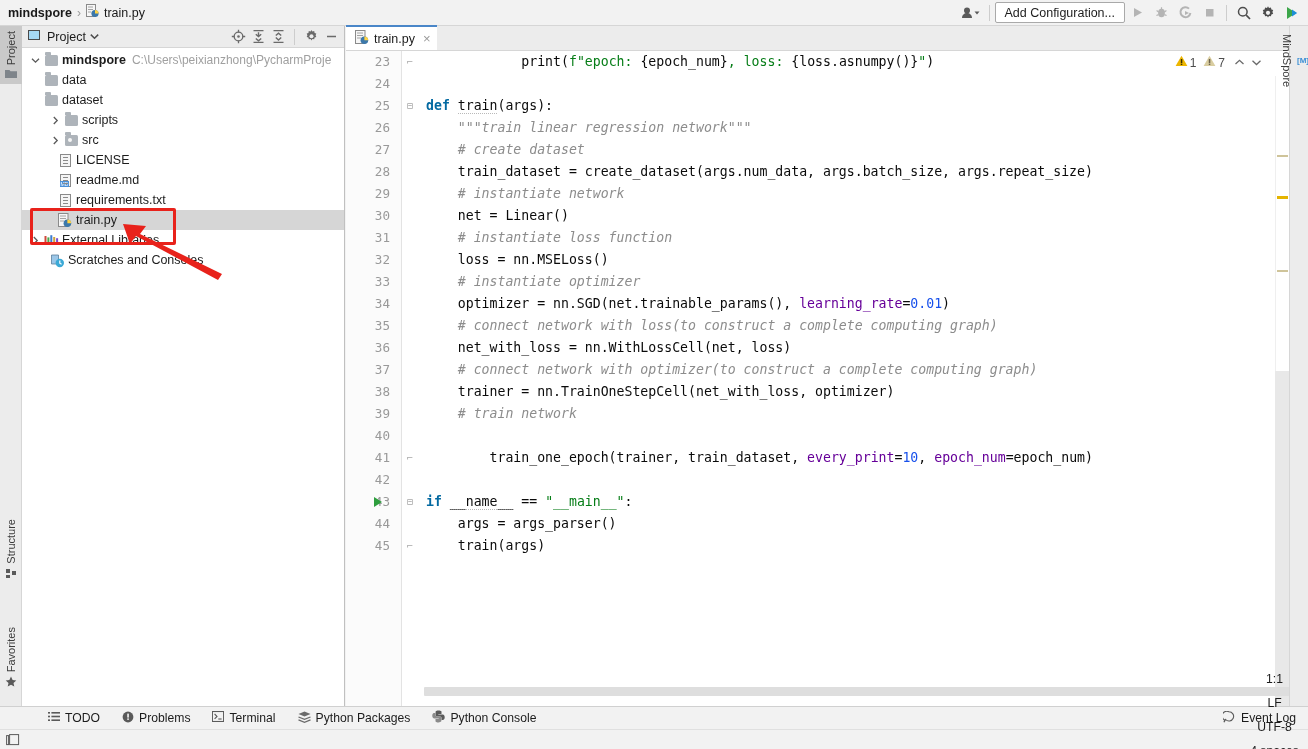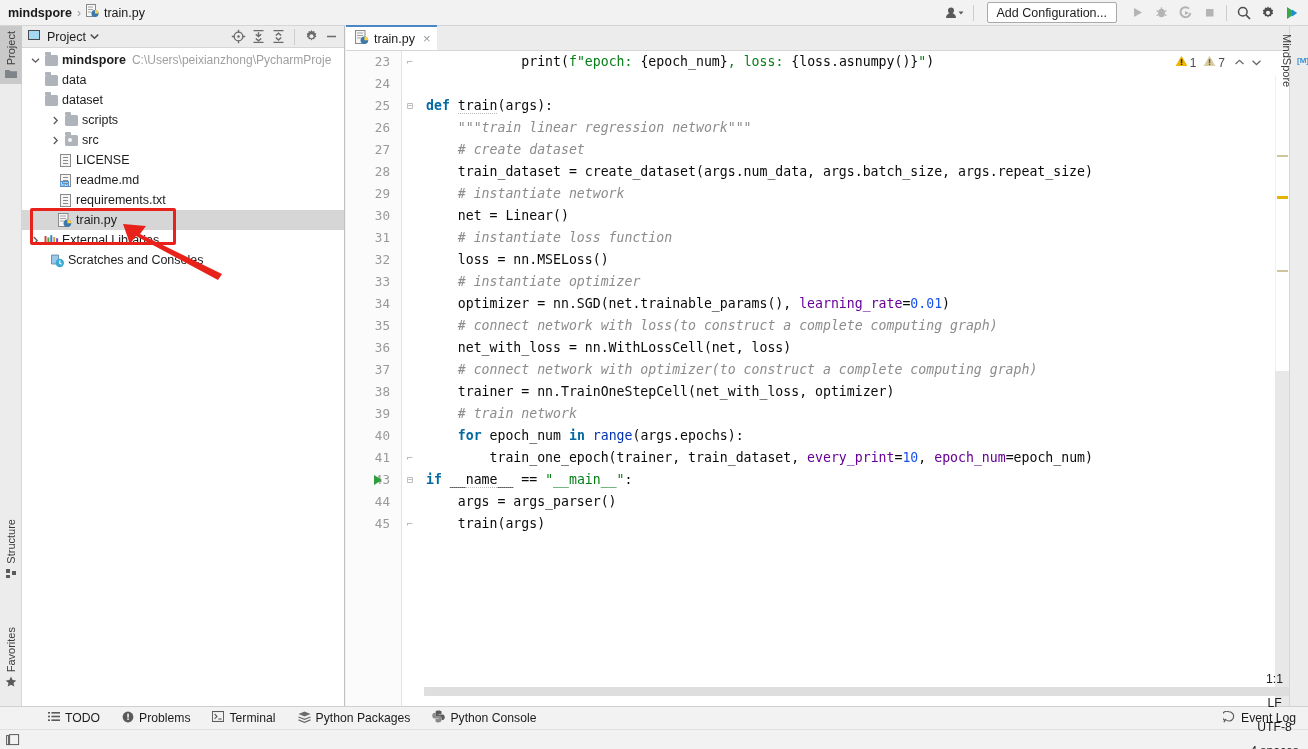--- a/index.html
+++ b/index.html
@@ -27,21 +27,21 @@
     margin-left: auto; display: flex; align-items: center; gap: 0; padding-right: 4px;
   }
   .tb-btn {
     display: flex; align-items: center; justify-content: center;
     height: 22px; min-width: 24px; padding: 0 3px;
   }
   .vsep { width: 1px; height: 16px; background: #cdcdcd; margin: 0 5px; }
   .addconfig {
     border: 1px solid #a9a9a9; background: #fff; border-radius: 2px;
     height: 21px; padding: 0 9px; display: flex; align-items: center;
-    font-size: 12.5px; color: #1c1c1c; margin: 0 8px;
+    font-size: 12.5px; color: #1c1c1c; margin: 0 0;
   }
   .icon-dark { fill: #5a5a5a; }
 
   
   .leftstrip {
     position: absolute; left: 0; top: 26px; width: 22px; height: 680px;
     background: #ececec; border-right: 1px solid #d6d6d6;
   }
   .strip-tab {
     position: absolute; left: 0; width: 22px;
@@ -535,24 +535,25 @@
         <div class="ln"><span class="lnum">35</span><span class="code cmt">    # connect network with loss(to construct a complete computing graph)</span></div>
 
         <div class="ln"><span class="lnum">36</span><span class="code">    net_with_loss = nn.WithLossCell(net, loss)</span></div>
 
         <div class="ln"><span class="lnum">37</span><span class="code cmt">    # connect network with optimizer(to construct a complete computing graph)</span></div>
 
         <div class="ln"><span class="lnum">38</span><span class="code">    trainer = nn.TrainOneStepCell(net_with_loss, optimizer)</span></div>
 
         <div class="ln"><span class="lnum">39</span><span class="code cmt">    # train network</span></div>
 
-        <div class="ln"><span class="lnum">40</span><span class="code">    <span class="kw">for</span> epoch_num <span class="kw">in</span> <span class="builtin">range</span>(args.epochs):</span></div>
+        <div class="ln"><span class="lnum">40</span></div>
 
         <div class="ln"><span class="lnum">41</span><span class="fold">⌐</span><span class="code">        train_one_epoch(trainer, train_dataset, <span class="kwarg">every_print</span>=<span class="num">10</span>, <span class="kwarg">epoch_num</span>=epoch_num)</span></div>
 
+        <div class="ln"><span class="lnum">42</span></div>
 
         <div class="ln"><span class="lnum">43</span><span class="runmark"></span><span class="fold">⊟</span><span class="code"><span class="kw">if</span> <span class="squig">__name__</span> == <span class="str">"__main__"</span>:</span></div>
 
         <div class="ln"><span class="lnum">44</span><span class="code">    args = args_parser()</span></div>
 
         <div class="ln"><span class="lnum">45</span><span class="fold">⌐</span><span class="code">    train(args)</span></div>
       </div>
 
       <div class="inspect">
         <span>

